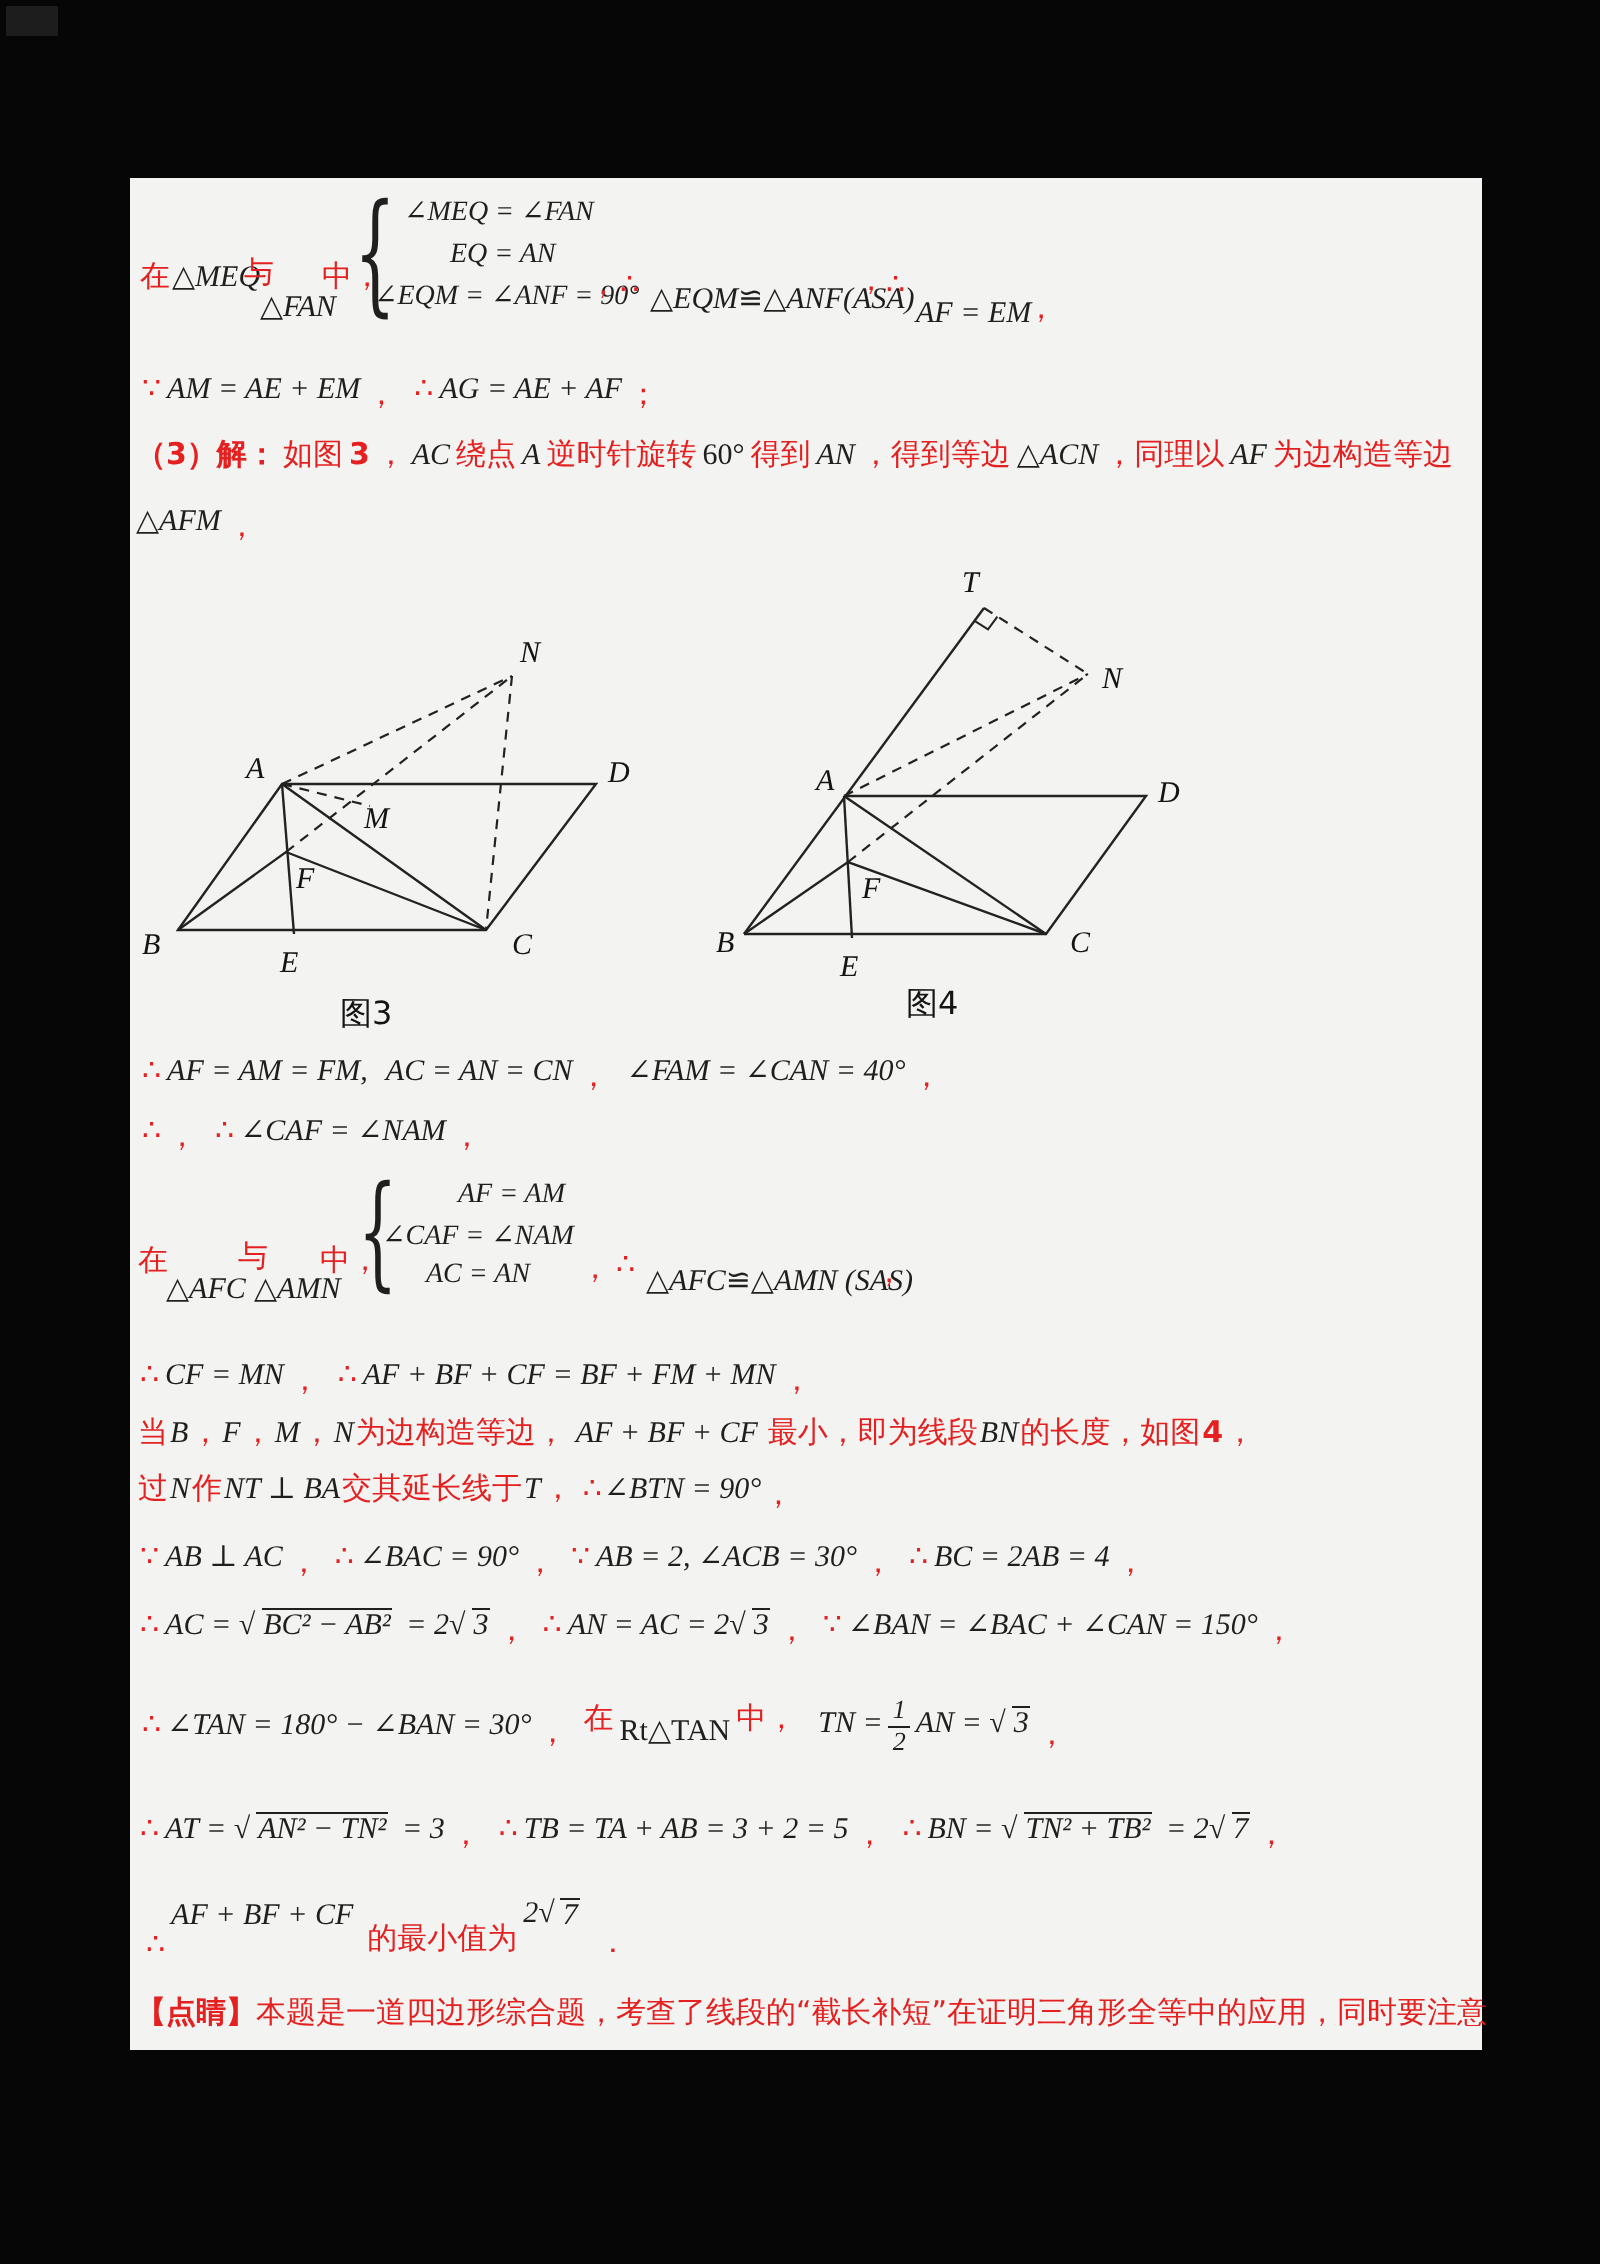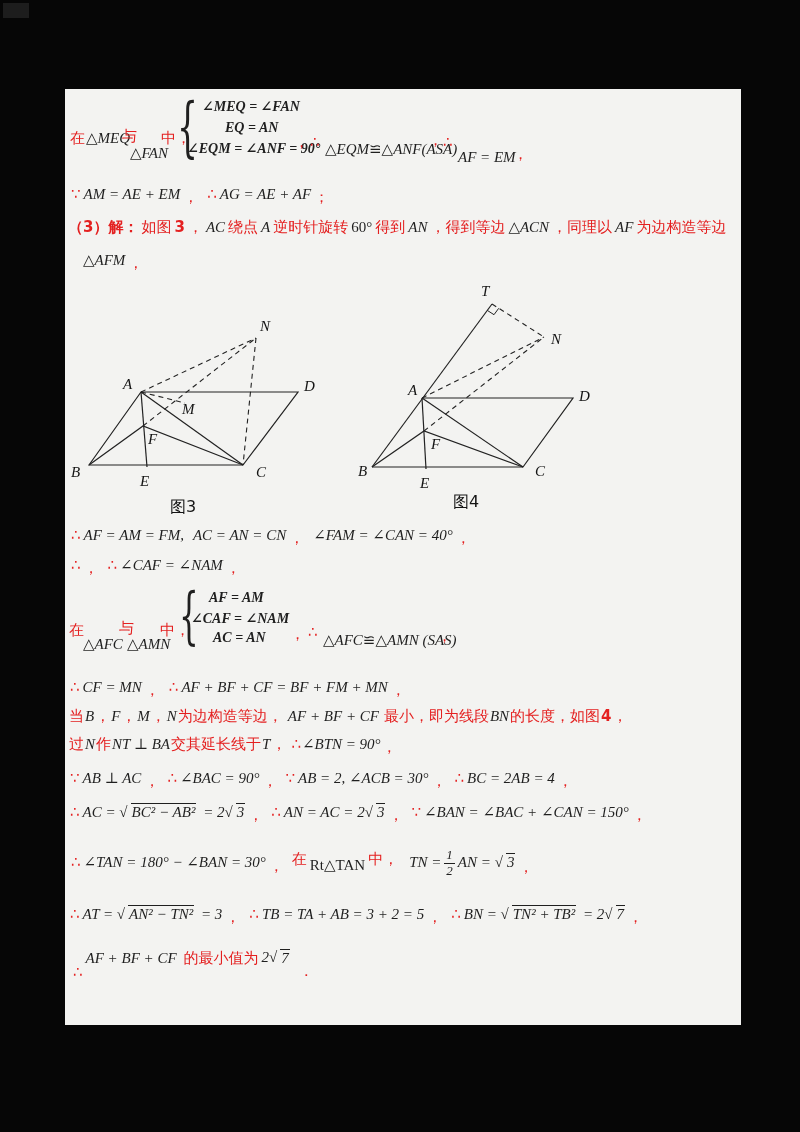--- a/index.html
+++ b/index.html
@@ -8,21 +8,21 @@
   .corner{position:absolute;left:3px;top:3px;width:26px;height:15px;background:#1d1d1d;}
   .page{position:absolute;left:65px;top:89px;width:676px;height:936px;background:#f3f3f1;}
   .abs{position:absolute;white-space:pre;}
   .line{position:absolute;display:flex;align-items:baseline;gap:3px;white-space:pre;}
   .r  {color:#e42020;font-size:15px;font-family:"DejaVu Sans",sans-serif;}
   .rb {color:#e42020;font-size:15px;font-weight:bold;font-family:"DejaVu Sans",sans-serif;}
   .m  {color:#1f1f1f;font-size:15px;font-style:italic;
        font-family:"Liberation Serif","DejaVu Serif","DejaVu Sans",serif;}
   .mu {color:#1f1f1f;font-size:15px;font-style:normal;
        font-family:"Liberation Serif","DejaVu Serif","DejaVu Sans",serif;}
-  .eq {font-size:14px;font-weight:bold;}
+  .eq {font-size:14px;}
   .tf {color:#e42020;font-size:15px;font-family:"DejaVu Serif","DejaVu Sans",serif;}
   .cm {position:relative;top:3px;}
   .ov {border-top:1px solid #1f1f1f;padding:0 1px;}
   .brace{color:#1f1f1f;display:inline-block;transform:scaleX(.5);transform-origin:left center;
          font-family:"DejaVu Serif",serif;font-weight:normal;}
   .b1{font-size:66px;line-height:64px;}
   .b2{font-size:62px;line-height:60px;}
   .frac{display:inline-flex;flex-direction:column;align-items:center;font-size:13px;line-height:1.15;
         color:#1f1f1f;font-style:italic;font-family:"Liberation Serif","DejaVu Serif",serif;
         transform:translateY(1px);}
@@ -64,21 +64,21 @@
       <span class="m">AG = AE + AF</span>
       <span class="r cm">；</span>
     </div>
 
     <div class="line" style="left:3px;top:129px">
       <span class="rb">（3）解：</span><span class="r">如图</span><span class="rb">3</span><span class="r">，</span>
       <span class="m">AC</span><span class="r">绕点</span><span class="m">A</span><span class="r">逆时针旋转</span>
       <span class="mu">60°</span><span class="r">得到</span><span class="m">AN</span><span class="r">，得到等边</span>
       <span class="m">△ACN</span><span class="r">，同理以</span><span class="m">AF</span><span class="r">为边构造等边</span>
     </div>
-    <div class="line" style="left:18px;top:162px">
+    <div class="line" style="left:3px;top:162px">
       <span class="m">△AFM</span>
       <span class="r cm">，</span>
     </div>
 
     <svg class="abs" style="left:5px;top:196px" width="250" height="232" viewBox="0 0 250 232">
       <g stroke="#222" stroke-width="1.2" fill="none">
         <path d="M19,180 L71,107 L228,107 L173,180 Z"></path>
         <path d="M71,107 L173,180"></path>
         <path d="M71,107 L77,182"></path>
         <path d="M19,180 L73,141 L173,180"></path>
@@ -140,21 +140,21 @@
       <span class="m">∠CAF = ∠NAM</span>
       <span class="r cm">，</span>
     </div>
 
     <span class="abs r" style="left:4px;top:532px">在</span>
     <span class="abs m" style="left:18px;top:546px">△AFC</span>
     <span class="abs r" style="left:54px;top:530px">与</span>
     <span class="abs m" style="left:62px;top:546px">△AMN</span>
     <span class="abs r" style="left:95px;top:532px">中，</span>
     <span class="abs brace b2" style="left:114px;top:497px">{</span>
-    <span class="abs m eq" style="left:144px;top:501px">AF = AM</span>
+    <span class="abs m eq" style="left:164px;top:501px">AF = AM</span>
     <span class="abs m eq" style="left:126px;top:521px">∠CAF = ∠NAM</span>
     <span class="abs m eq" style="left:148px;top:541px">AC = AN</span>
     <span class="abs r" style="left:225px;top:536px">，</span>
     <span class="abs tf" style="left:243px;top:534px">∴</span>
     <span class="abs m" style="left:258px;top:542px">△AFC≌△AMN (SAS)</span>
     <span class="abs r" style="left:372px;top:538px">，</span>
 
     <div class="line" style="left:5px;top:589px">
       <span class="tf">∴</span>
       <span class="m">CF = MN</span>
@@ -222,20 +222,24 @@
       <span class="m">TB = TA + AB = 3 + 2 = 5</span>
       <span class="r cm">，</span>
       <span class="tf" style="margin-left:6px">∴</span>
       <span class="m">BN = √</span><span class="m ov">TN² + TB²</span><span class="m"> = 2√</span><span class="m ov">7</span>
       <span class="r cm">，</span>
     </div>
 
     <div class="line" style="left:8px;top:860px;align-items:flex-start">
       <span class="tf" style="margin-top:14px">∴</span>
       <span class="m" style="margin-top:1px">AF + BF + CF</span>
-      <span class="r" style="margin-left:4px">的最小值为</span>
+      <span class="r" style="margin-top:11px;margin-left:4px">的最小值为</span>
       <span class="m" style="margin-top:0">2√</span><span class="m ov" style="margin-top:0">7</span>
       <span class="r" style="margin-top:13px;margin-left:6px">．</span>
     </div>
 
+    <div class="line" style="left:3px;top:908px;gap:0">
+      <span class="rb">【点睛】</span>
+      <span class="r">本题是一道四边形综合题，考查了线段的“截长补短”在证明三角形全等中的应用，同时要注意</span>
+    </div>
 
   </div>
 </div>
 
 </body></html>

